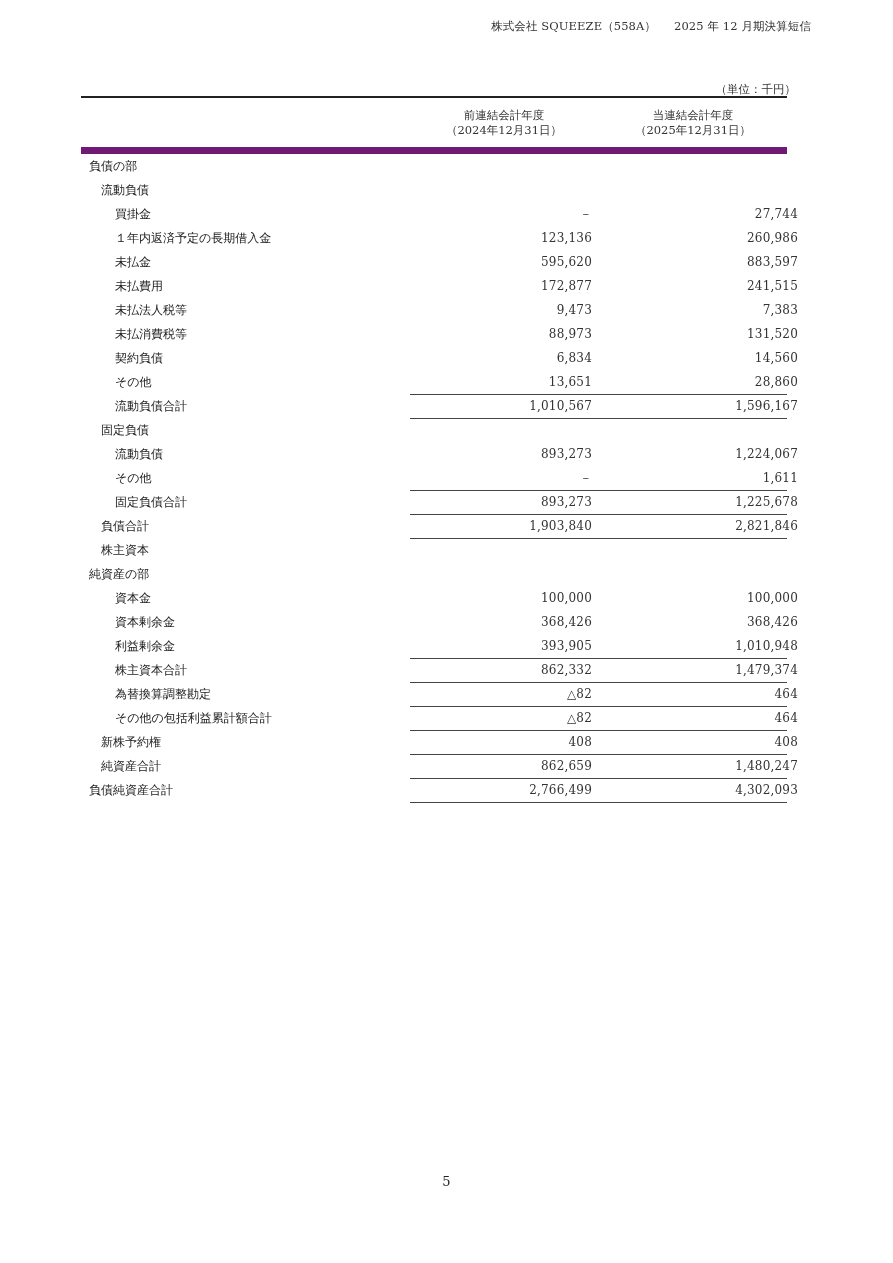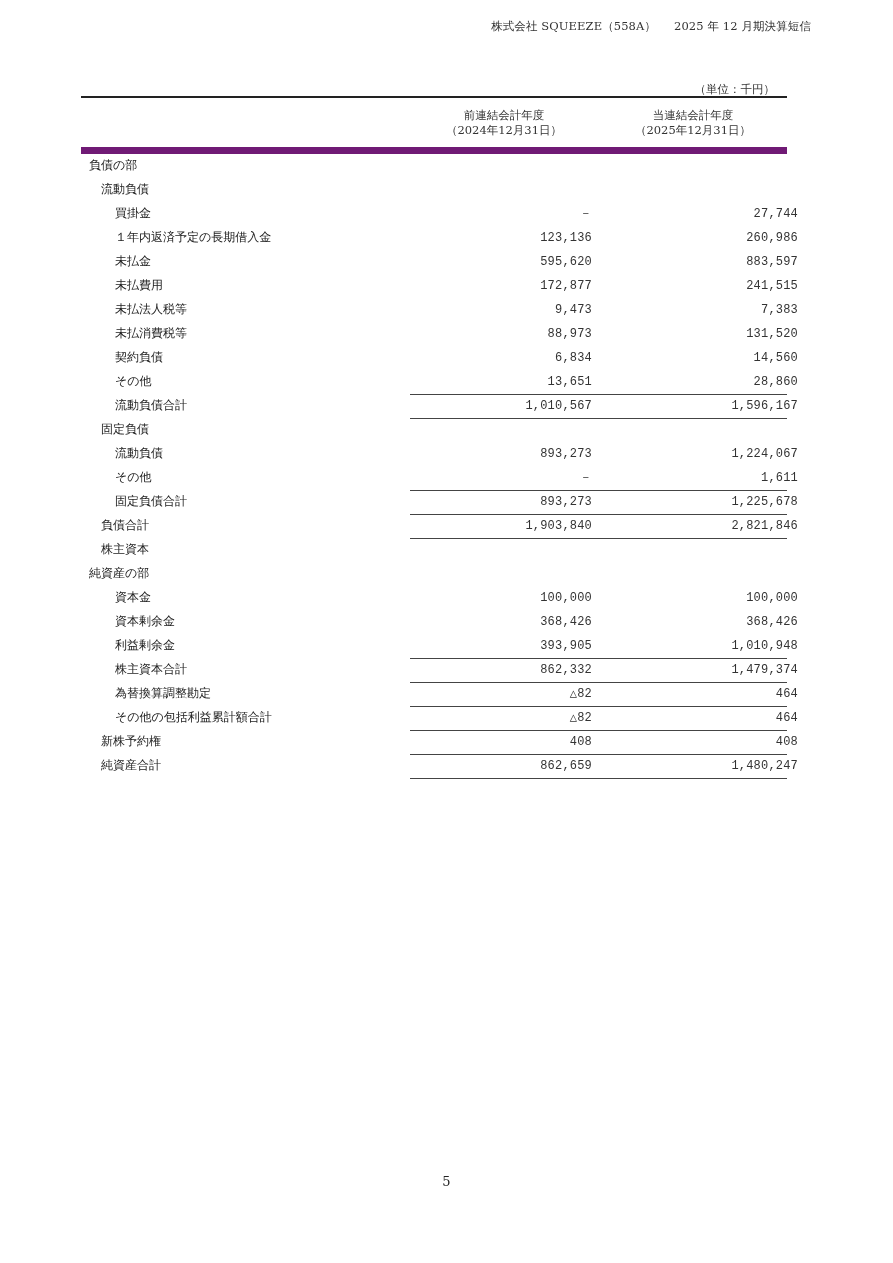--- a/index.html
+++ b/index.html
@@ -7,38 +7,38 @@
       width: 893px; height: 1263px; position: relative; overflow: hidden;
       font-family: "DejaVu Serif", "Liberation Serif", serif;
       color: #222;
     }
     .page-header {
       position: absolute; top: 19px; right: 82px;
       font-size: 11.5px; letter-spacing: 0.1px; color: #333;
     }
     .page-header .gap { display: inline-block; width: 18px; }
     .unit {
-      position: absolute; top: 82px; left: 671px; width: 104px;
+      position: absolute; top: 82px; left: 692px; width: 104px;
       text-align: right; font-size: 11.5px; color: #333;
     }
     .table {
       position: absolute; left: 81px; top: 96px; width: 706px;
     }
     .thick-top { height: 0; border-top: 2px solid #222; }
     .head-row {
       position: relative; height: 49px; border-bottom: 7px solid #701a75;
       font-size: 11.5px; color: #333;
     }
     .head-col {
       position: absolute; top: 10px; width: 188px; text-align: center; line-height: 15px;
     }
     .head-col.c1 { left: 329px; }
     .head-col.c2 { left: 518px; }
     .row {
-      position: relative; height: 24px; font-size: 12px; line-height: 24px; font-family: Liberation Mono, monospace;
+      position: relative; height: 24px; font-size: 12px; line-height: 24px;
     }
     .row .label { position: absolute; left: 0; top: 0; white-space: nowrap; color: #222; }
     .row .lvl0 { left: 8px; }
     .row .lvl1 { left: 20px; }
     .row .lvl2 { left: 34px; }
     .row .v {
       position: absolute; top: 0; width: 188px; text-align: right;
       font-size: 12px; color: #333; letter-spacing: 0.2px;
     }
     .row .v1 { left: 329px; width: 182px; }
@@ -215,16 +215,23 @@
         <div class="line-top"></div>
         <div class="line-bottom"></div>
       </div>
       <div class="row">
         <span class="label lvl1">純資産合計</span>
         <span class="v v1">862,659</span>
         <span class="v v2">1,480,247</span>
         <div class="line-top"></div>
         <div class="line-bottom"></div>
       </div>
+      <div class="row">
+        <span class="label lvl0">負債純資産合計</span>
+        <span class="v v1">2,766,499</span>
+        <span class="v v2">4,302,093</span>
+        <div class="line-top"></div>
+        <div class="line-bottom"></div>
+      </div>
     </div>
 </div>
 
 <div class="page-number">5</div>
 
 </body></html>

